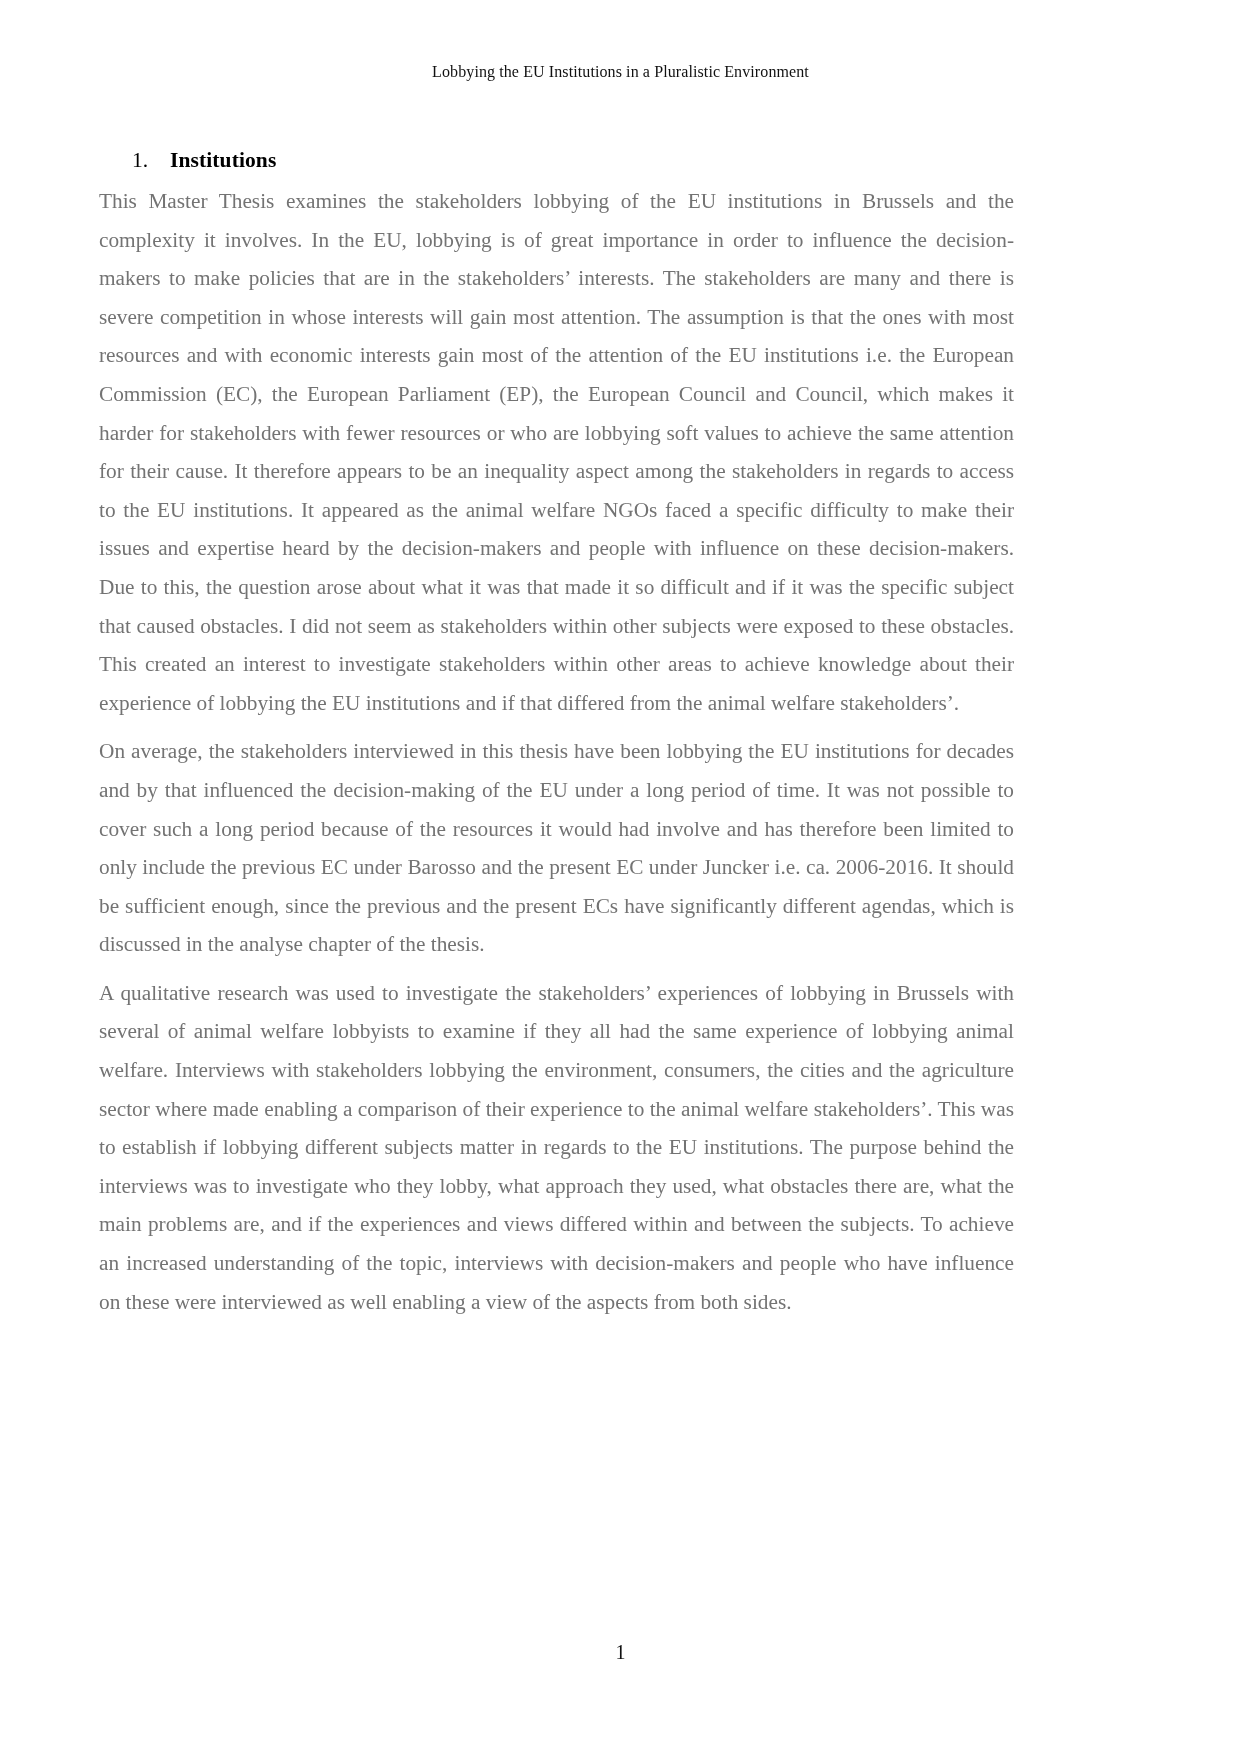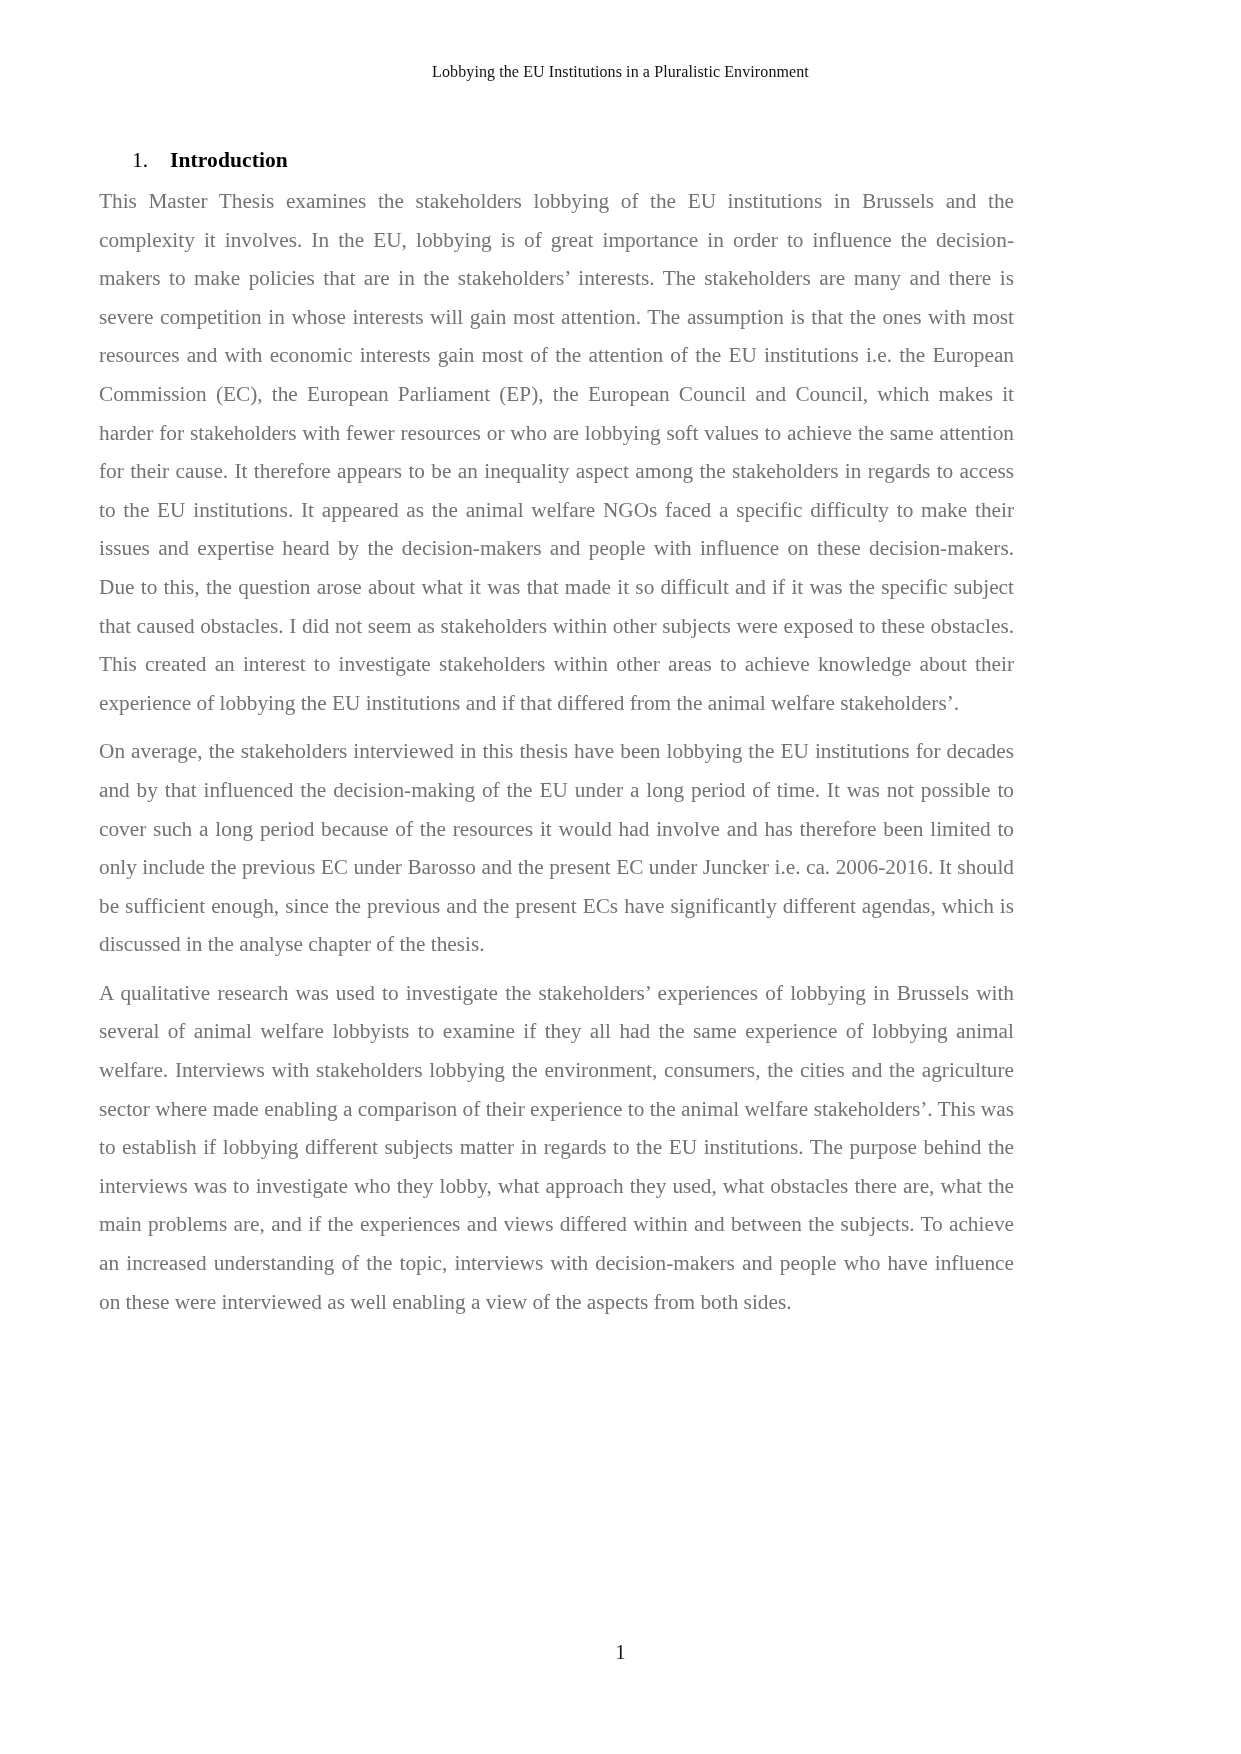--- a/index.html
+++ b/index.html
@@ -82,21 +82,21 @@
 <body>
 
 <div class="page">
 
   <div class="running-header">Lobbying the EU Institutions in a Pluralistic Environment</div>
 
   <div class="body-area">
 
     <div class="section-heading">
       <span class="num">1.</span>
-      <span class="title">Introduction</span>
+      <span class="title">Institutions</span>
     </div>
 
     <p class="para">This Master Thesis examines the stakeholders lobbying of the EU institutions in Brussels and the complexity it involves. In the EU, lobbying is of great importance in order to influence the decision-makers to make policies that are in the stakeholders’ interests. The stakeholders are many and there is severe competition in whose interests will gain most attention. The assumption is that the ones with most resources and with economic interests gain most of the attention of the EU institutions i.e. the European Commission (EC), the European Parliament (EP), the European Council and Council, which makes it harder for stakeholders with fewer resources or who are lobbying soft values to achieve the same attention for their cause. It therefore appears to be an inequality aspect among the stakeholders in regards to access to the EU institutions. It appeared as the animal welfare NGOs faced a specific difficulty to make their issues and expertise heard by the decision-makers and people with influence on these decision-makers. Due to this, the question arose about what it was that made it so difficult and if it was the specific subject that caused obstacles. I did not seem as stakeholders within other subjects were exposed to these obstacles. This created an interest to investigate stakeholders within other areas to achieve knowledge about their experience of lobbying the EU institutions and if that differed from the animal welfare stakeholders’.</p>
 
     <p class="para">On average, the stakeholders interviewed in this thesis have been lobbying the EU institutions for decades and by that influenced the decision-making of the EU under a long period of time. It was not possible to cover such a long period because of the resources it would had involve and has therefore been limited to only include the previous EC under Barosso and the present EC under Juncker i.e. ca. 2006-2016. It should be sufficient enough, since the previous and the present ECs have significantly different agendas, which is discussed in the analyse chapter of the thesis.</p>
 
     <p class="para">A qualitative research was used to investigate the stakeholders’ experiences of lobbying in Brussels with several of animal welfare lobbyists to examine if they all had the same experience of lobbying animal welfare. Interviews with stakeholders lobbying the environment, consumers, the cities and the agriculture sector where made enabling a comparison of their experience to the animal welfare stakeholders’. This was to establish if lobbying different subjects matter in regards to the EU institutions. The purpose behind the interviews was to investigate who they lobby, what approach they used, what obstacles there are, what the main problems are, and if the experiences and views differed within and between the subjects. To achieve an increased understanding of the topic, interviews with decision-makers and people who have influence on these were interviewed as well enabling a view of the aspects from both sides.</p>
 
   </div>
 

